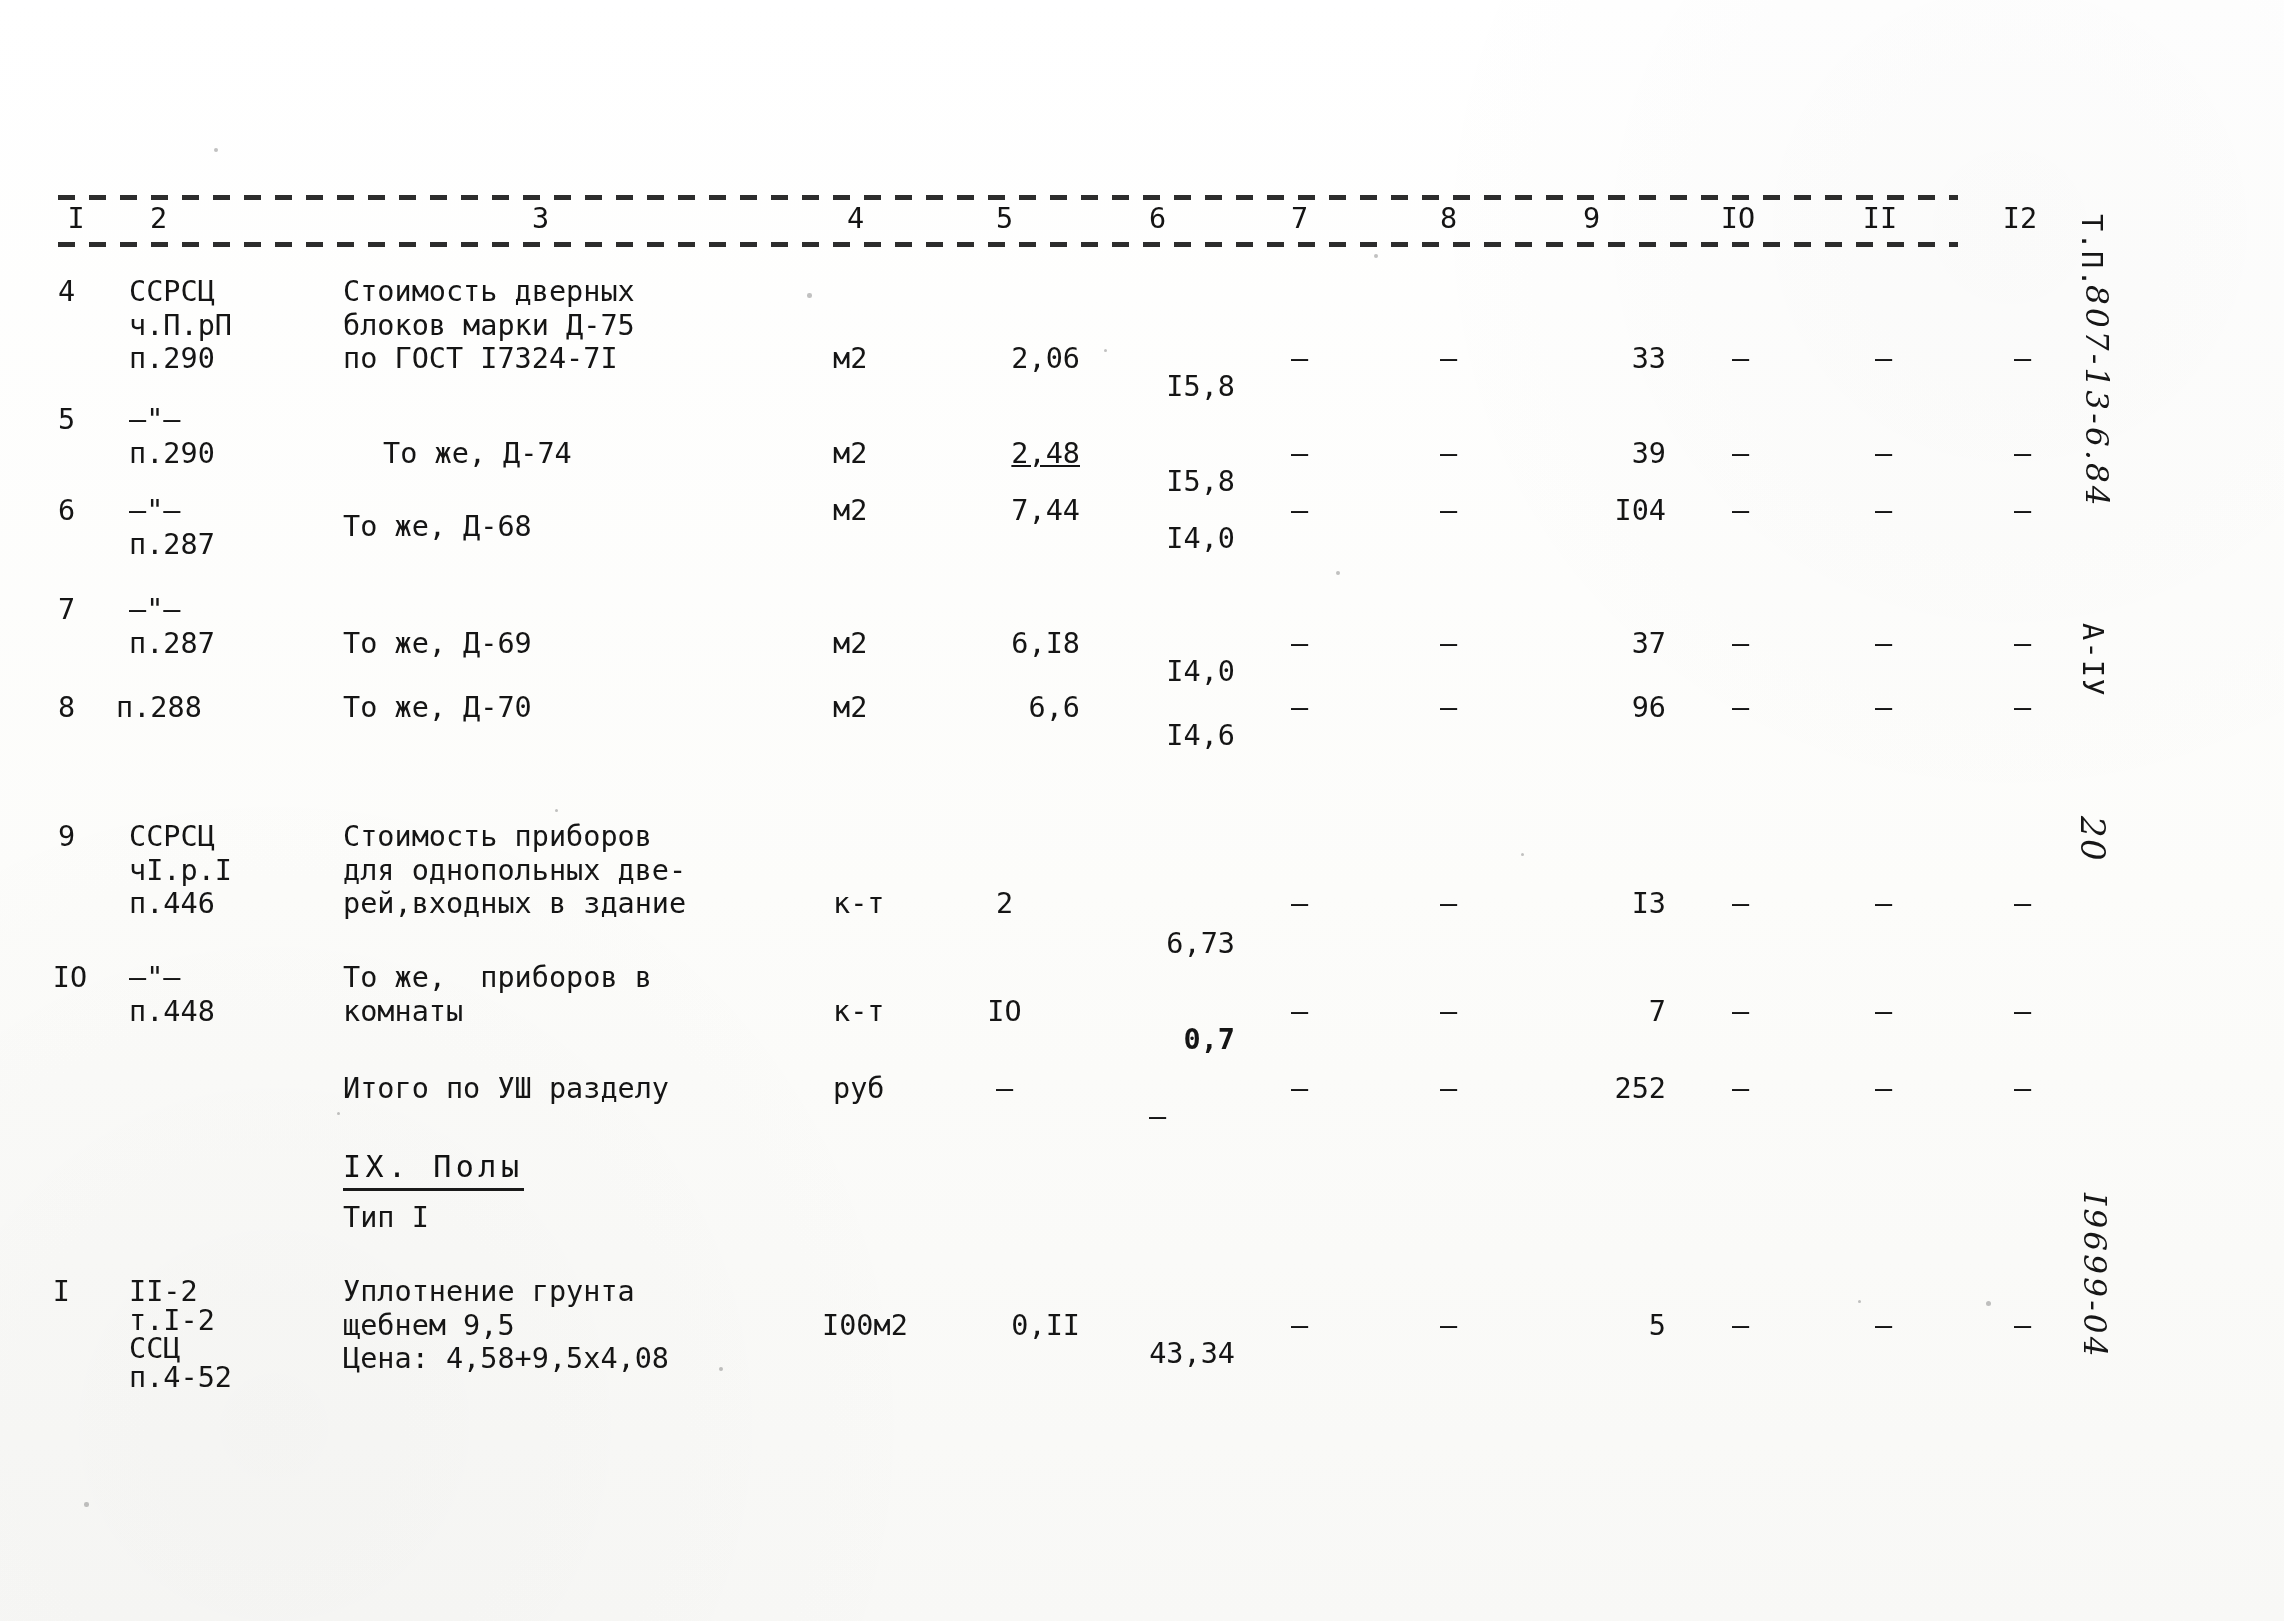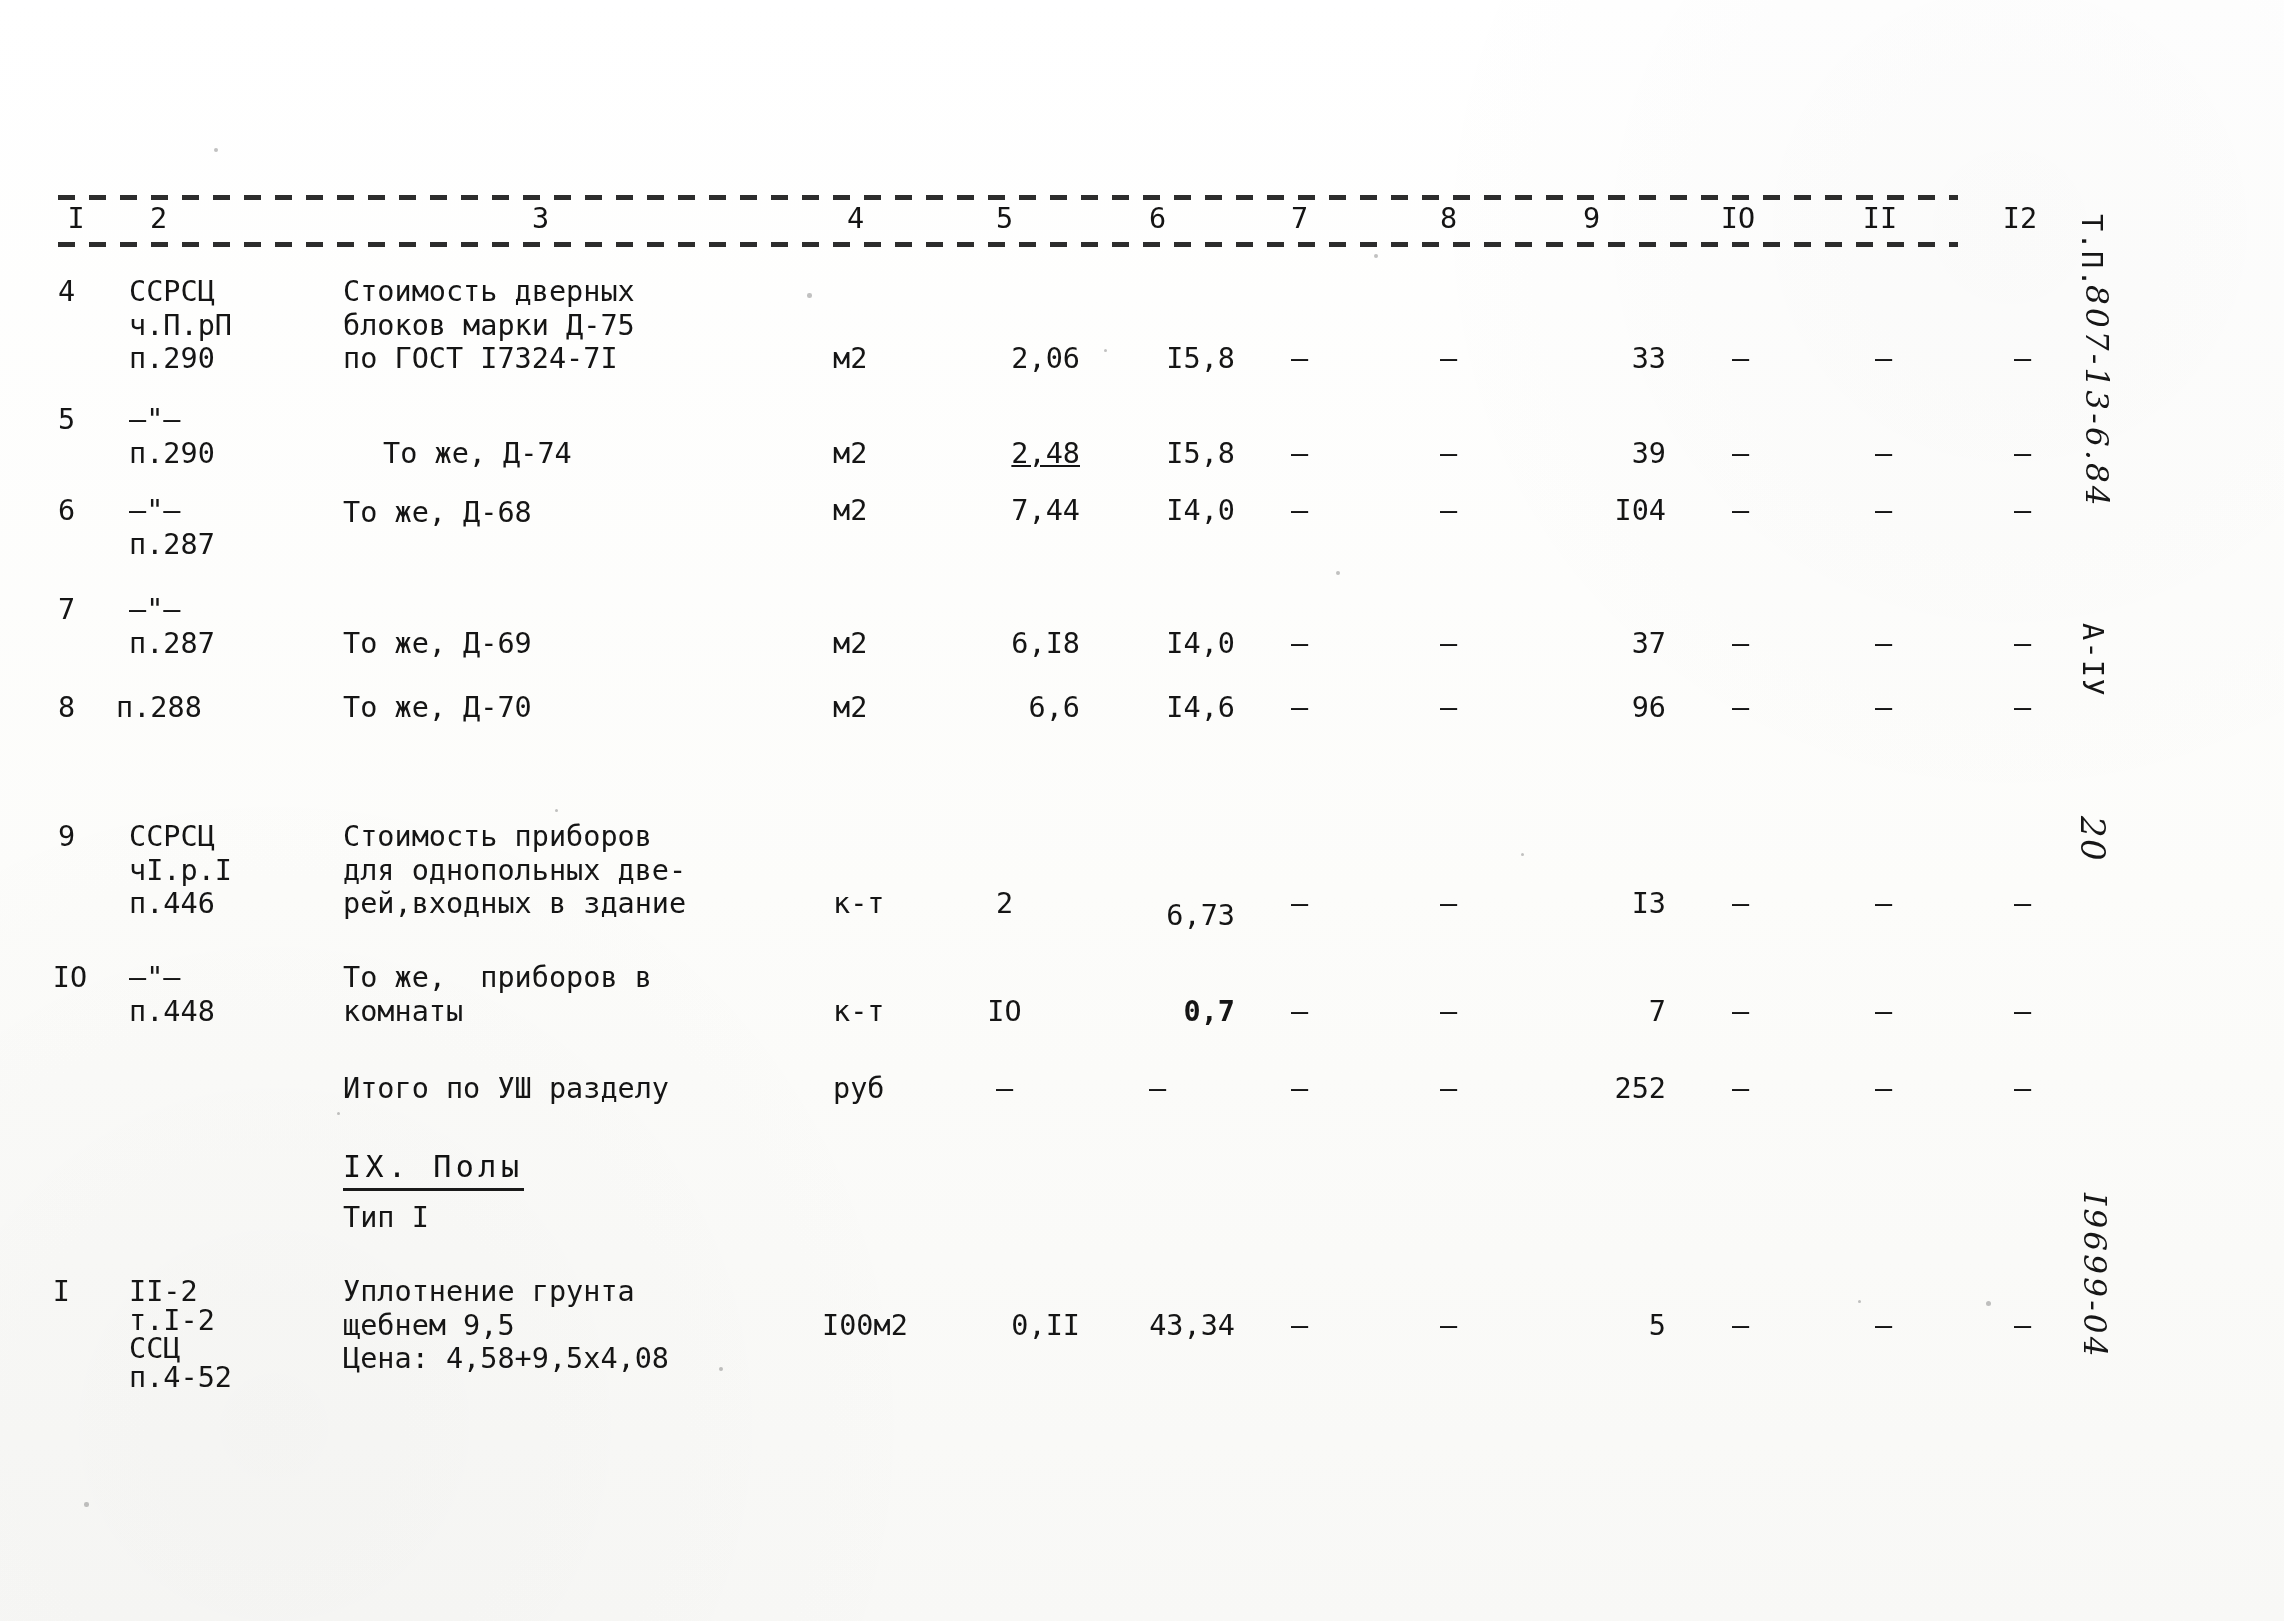--- a/index.html
+++ b/index.html
@@ -81,21 +81,21 @@
     font-size: 28.5px;
     line-height: 37px;
     color: #151515;
     white-space: pre;
   }
   .c-no     { left: 0px;    width: 52px;  text-align: left; }
   .c-code   { left: 71px;  width: 195px; text-align: left; }
   .c-desc   { left: 285px;  width: 480px; text-align: left; }
   .c-unit   { left: 775px; width: 123px; text-align: left; }
   .c-qty    { left: 905px; width: 117px; text-align: right; }
-  .c-price  { left: 1054px; width: 123px; text-align: right; }
+  .c-price  { left: 1054px; width: 123px; text-align: right; margin-top: 28px; }
   .c-7      { left: 1206px; width: 71px; text-align: center; }
   .c-8      { left: 1355px; width: 71px; text-align: center; }
   .c-9      { left: 1485px; width: 123px; text-align: right; }
   .c-10     { left: 1647px; width: 71px; text-align: center; }
   .c-11     { left: 1790px; width: 71px; text-align: center; }
   .c-12     { left: 1929px; width: 71px; text-align: center; }
 
   .dash-cell { font-size: 28.5px; }
 
   .section-head {
@@ -221,21 +221,21 @@
       <span class="cell c-9" style="top:34px;">39</span>
       <span class="cell c-10 dash-cell" style="top:34px;">–</span>
       <span class="cell c-11 dash-cell" style="top:34px;">–</span>
       <span class="cell c-12 dash-cell" style="top:34px;">–</span>
     </div>
 
     <div class="row" style="top:297px;">
       <span class="cell c-no">6</span>
       <span class="cell c-code" style="top:0px;">–"–</span>
       <span class="cell c-code" style="top:34px;">п.287</span>
-      <span class="cell c-desc" style="top:2px;">То же, Д-68</span>
+      <span class="cell c-desc" style="top:16px;">То же, Д-68</span>
       <span class="cell c-unit" style="top:0px;">м2</span>
       <span class="cell c-qty" style="top:0px;">7,44</span>
       <span class="cell c-price" style="top:0px;">I4,0</span>
       <span class="cell c-7  dash-cell" style="top:0px;">–</span>
       <span class="cell c-8  dash-cell" style="top:0px;">–</span>
       <span class="cell c-9" style="top:0px;">I04</span>
       <span class="cell c-10 dash-cell" style="top:0px;">–</span>
       <span class="cell c-11 dash-cell" style="top:0px;">–</span>
       <span class="cell c-12 dash-cell" style="top:0px;">–</span>
     </div>

